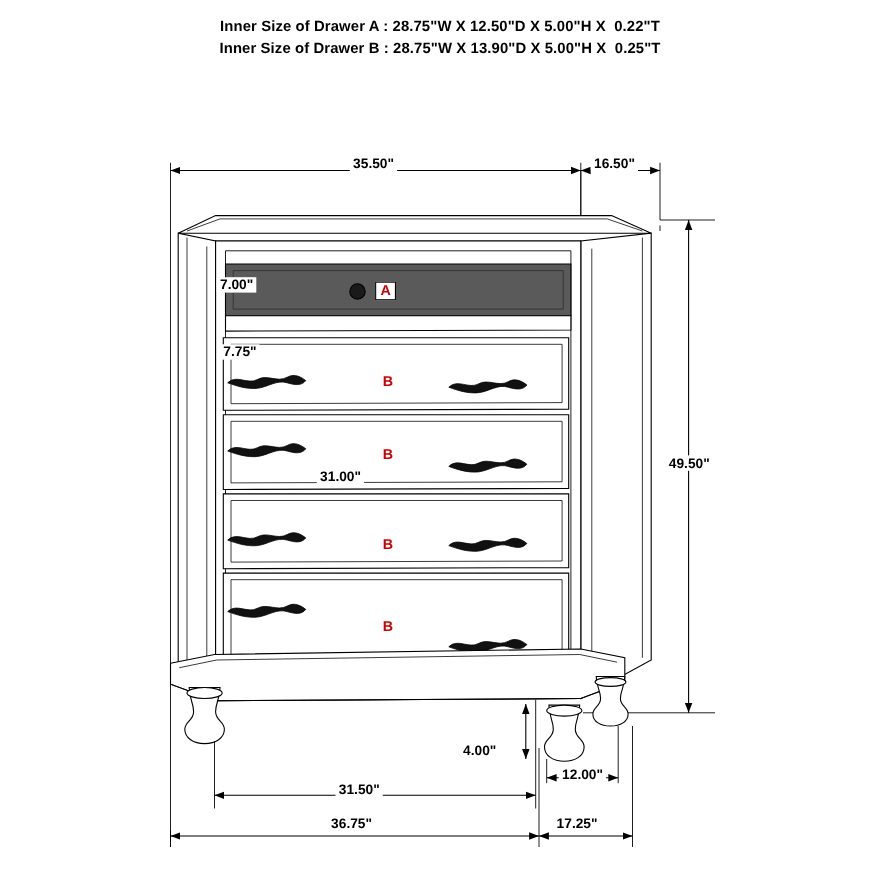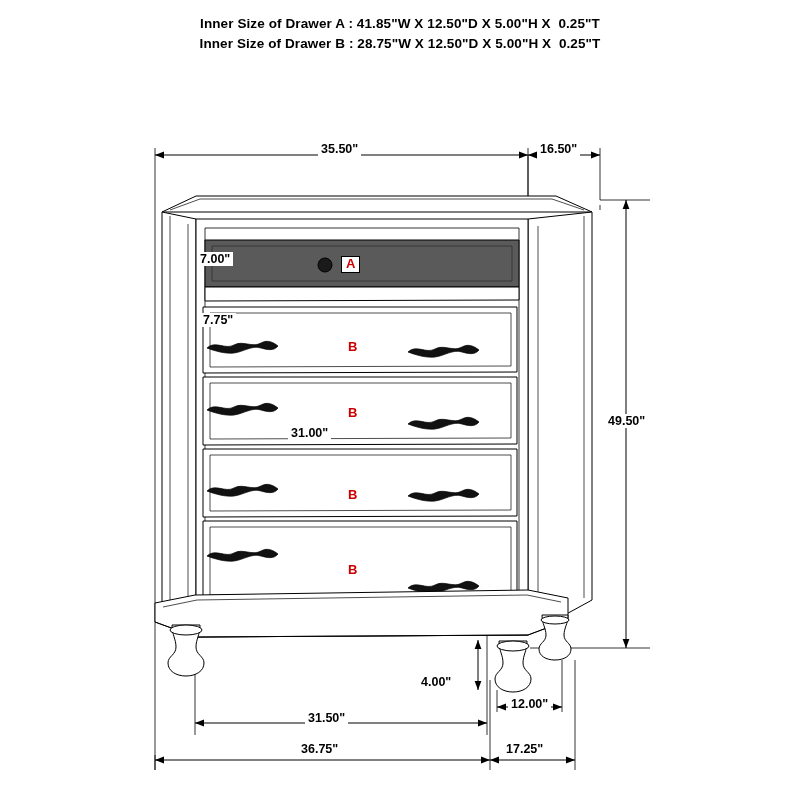--- a/index.html
+++ b/index.html
@@ -64,22 +64,22 @@
   .drawerlabel.nobox {
     border: none;
     background: transparent;
   }
 </style>
 </head>
 <body>
 
 <div id="stage">
 
-  <div class="header-text" id="hdr1">Inner Size of Drawer A : 41.85"W X 12.50"D X 5.00"H X  0.25"T</div>
-  <div class="header-text" id="hdr2">Inner Size of Drawer B : 28.75"W X 12.50"D X 5.00"H X  0.25"T</div>
+  <div class="header-text" id="hdr1">Inner Size of Drawer A : 28.75"W X 12.50"D X 5.00"H X  0.22"T</div>
+  <div class="header-text" id="hdr2">Inner Size of Drawer B : 28.75"W X 13.90"D X 5.00"H X  0.25"T</div>
 
   <svg id="diagram" viewBox="0 0 800 800">
     <defs>
       <marker id="arrL" markerWidth="10" markerHeight="8" refX="9" refY="4" orient="auto" markerUnits="userSpaceOnUse">
         <path d="M9,4 L0,0.6 L0,7.4 Z" fill="#000"></path>
       </marker>
       <marker id="arrR" markerWidth="10" markerHeight="8" refX="1" refY="4" orient="auto" markerUnits="userSpaceOnUse">
         <path d="M1,4 L10,0.6 L10,7.4 Z" fill="#000"></path>
       </marker>
     </defs>

